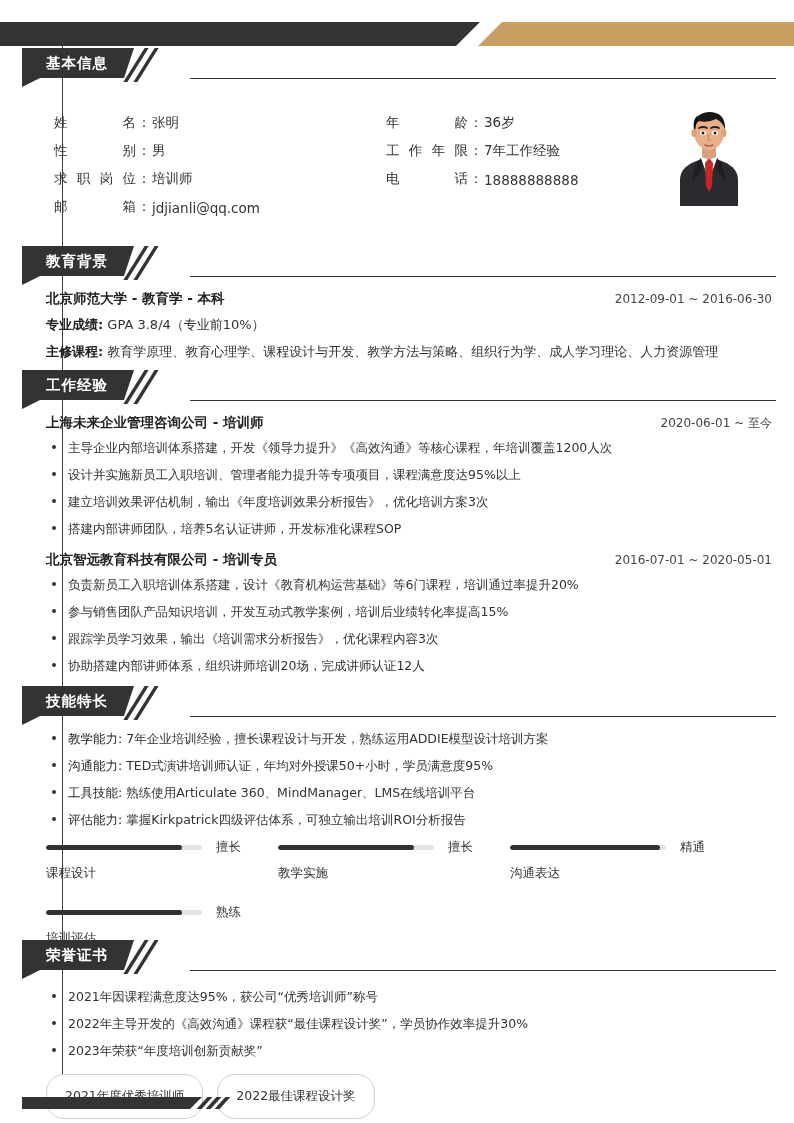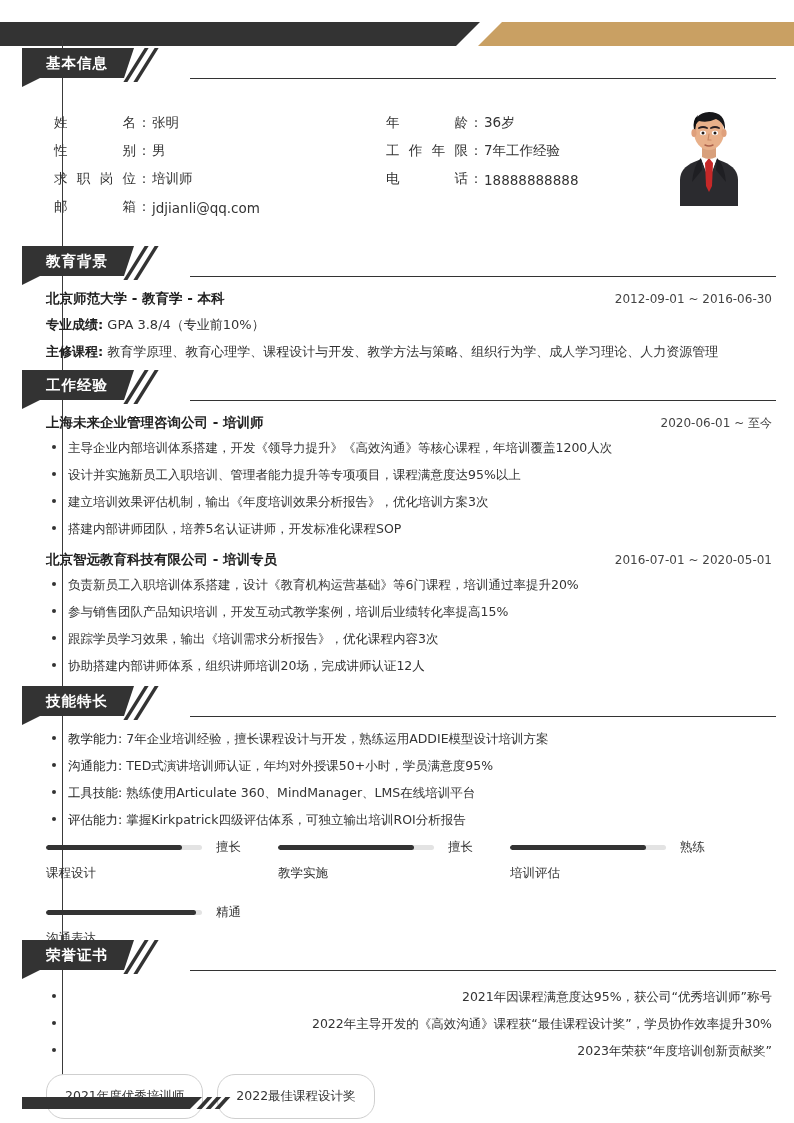--- a/index.html
+++ b/index.html
@@ -538,54 +538,54 @@
               <div class="bar-fill" style="width: 87%;"></div>
             </div>
             <span class="bar-level">擅长</span>
           </div>
           <div class="bar-name">教学实施</div>
         </div>
 
         <div class="bar-item">
           <div class="bar-top">
             <div class="bar-track">
+              <div class="bar-fill" style="width: 96%;"></div>
+            </div>
+            <span class="bar-level">精通</span>
+          </div>
+          <div class="bar-name">沟通表达</div>
+        </div>
+
+        <div class="bar-item">
+          <div class="bar-top">
+            <div class="bar-track">
               <div class="bar-fill" style="width: 87%;"></div>
             </div>
             <span class="bar-level">熟练</span>
           </div>
           <div class="bar-name">培训评估</div>
-        </div>
-
-        <div class="bar-item">
-          <div class="bar-top">
-            <div class="bar-track">
-              <div class="bar-fill" style="width: 96%;"></div>
-            </div>
-            <span class="bar-level">精通</span>
-          </div>
-          <div class="bar-name">沟通表达</div>
         </div>
 
       </div>
     </div>
   </div>
 
   <div class="section" style="top:940px;">
     <div class="sec-head">
       <div class="sec-tab">
         <span class="sec-title">荣誉证书</span>
       </div>
       <div class="sec-notch"></div>
       <div class="sec-slashes" style="left:130px;">
         <i></i>
           <i></i>
       </div>
       <div class="sec-rule" style="left:190px;"></div>
     </div>
-    <div class="sec-body" style="padding-top:14px;text-align:right;">
+    <div class="sec-body" style="padding-top:14px;">
       <ul class="bullets">
         <li>2021年因课程满意度达95%，获公司“优秀培训师”称号</li>
         <li>2022年主导开发的《高效沟通》课程获“最佳课程设计奖”，学员协作效率提升30%</li>
         <li>2023年荣获“年度培训创新贡献奖”</li>
       </ul>
       <div class="tags">
         <span class="tag">2021年度优秀培训师</span>
         <span class="tag">2022最佳课程设计奖</span>
       </div>
     </div>

